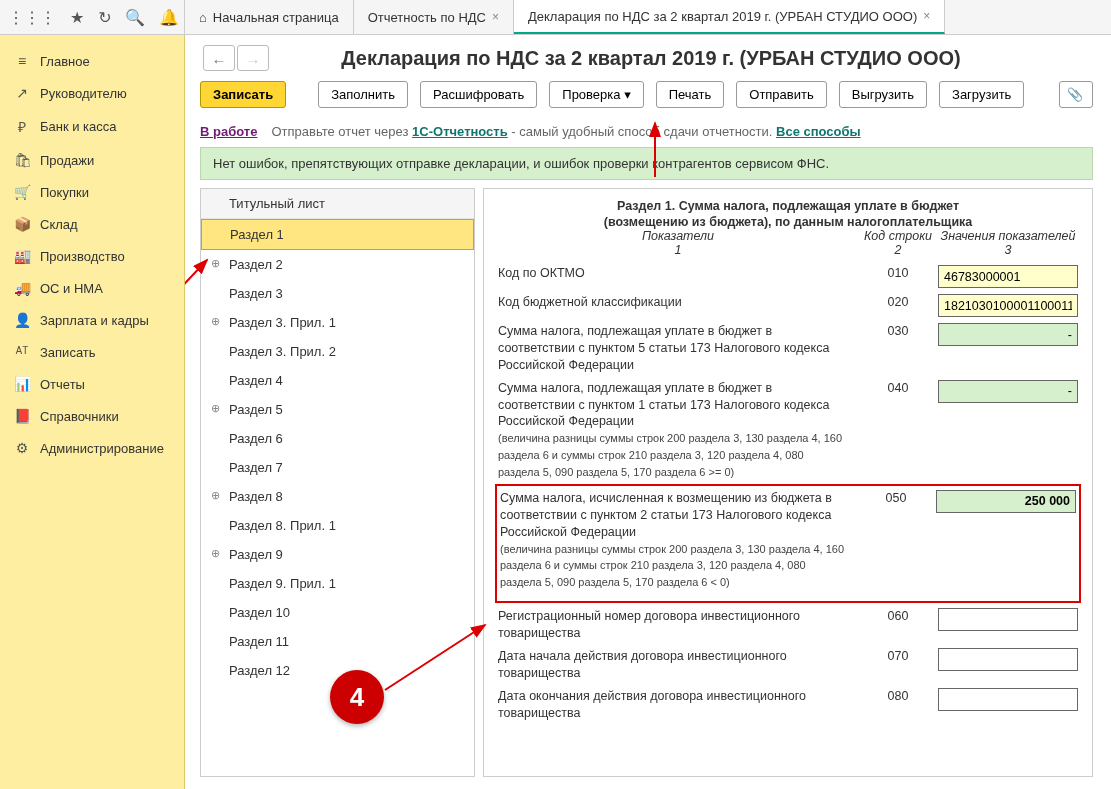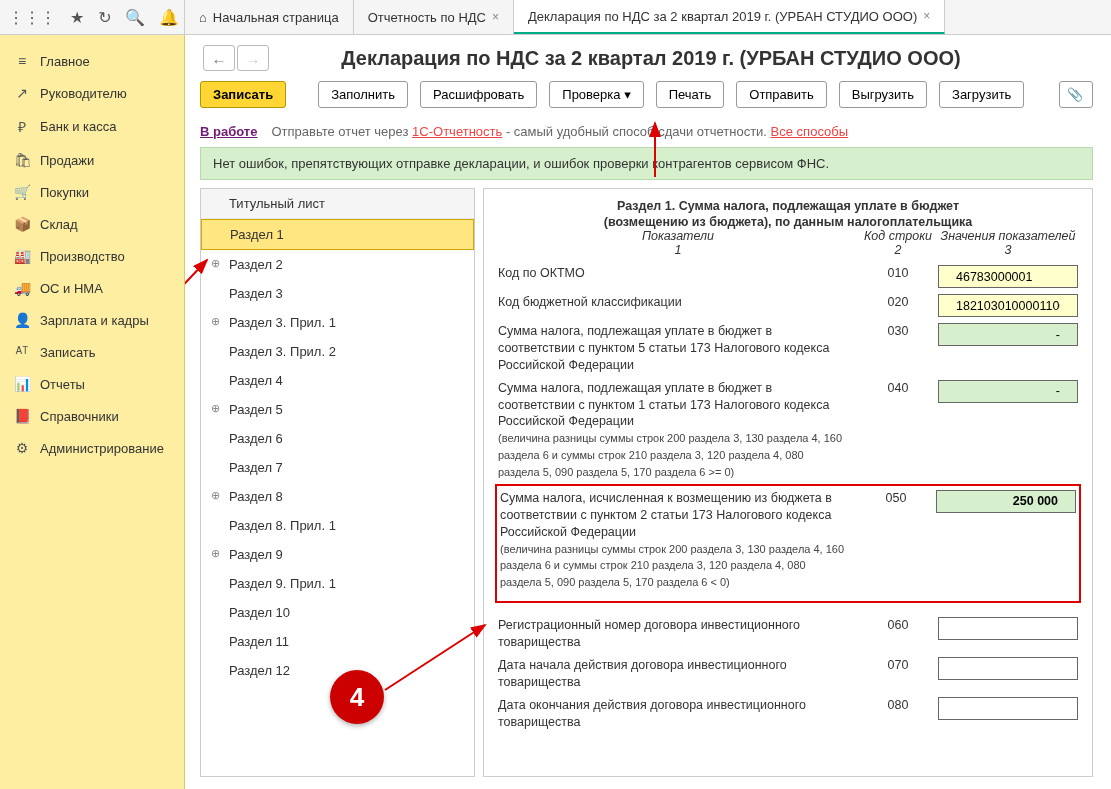--- a/index.html
+++ b/index.html
@@ -27,21 +27,21 @@
 .page-title { font-size: 20px; font-weight: bold; flex: 1; text-align: center; padding-right: 80px;}
 
 .button-row { display: flex; align-items: center; gap: 12px; padding: 4px 18px 10px 50px; }
 .btn { border: 1px solid #999; background: #fff; border-radius: 3px; padding: 5px 12px; font-size: 13px; cursor: pointer; }
 .btn.primary { background: #ffd633; border-color: #b39700; font-weight: bold; }
 .btn.attach { padding: 5px 8px; margin-left: auto; }
 
 .status-row { display: flex; align-items: center; padding: 6px 18px 8px 50px; gap: 14px; font-size: 13px; }
 .status-link { text-decoration: underline; font-weight: bold; color: #701a75; cursor: pointer; }
 .status-text { color: #666; }
-.status-text a { color: #ef4444; text-decoration: underline; cursor: pointer; }
+.status-text a { color: #0f766e; text-decoration: underline; cursor: pointer; font-weight: bold; }
 
 .info-bar { margin: 0 18px 8px 50px; background: #d6f0ce; border: 1px solid #b8d9ae; padding: 8px 12px; font-size: 13px; }
 
 .content { flex: 1; display: flex; margin: 0 18px 12px 50px; gap: 8px; overflow: hidden; }
 .toc { width: 275px; border: 1px solid #ccc; background: #fff; overflow-y: auto; }
 .toc-item { padding: 7px 10px 7px 28px; font-size: 13px; cursor: pointer; position: relative; border-bottom: 0; }
 .toc-item.header { background: #f5f5f5; font-weight: normal; border-bottom: 1px solid #e5e5e5; }
 .toc-item.selected { background: #ffe680; border: 1px solid #d4a800; }
 .toc-item .exp { position: absolute; left: 10px; color: #888; font-size: 11px; }
 
@@ -51,26 +51,26 @@
 .col-headers { display: flex; font-style: italic; text-align: center; margin-bottom: 8px; }
 .col-headers .c1 { flex: 1; }
 .col-headers .c2 { width: 80px; }
 .col-headers .c3 { width: 140px; }
 
 .form-row { display: flex; margin-bottom: 6px; align-items: flex-start; }
 .form-row .label { flex: 1; padding-right: 10px; line-height: 1.35; }
 .form-row .label .small { font-size: 11px; color: #444; }
 .form-row .code { width: 80px; text-align: center; padding-top: 1px; }
 .form-row .value { width: 140px; }
-.form-row .value input { width: 100%; border: 1px solid #666; padding: 3px 17px; font-size: 12.5px; text-align: right; height: 23px; font-family: inherit;}
+.form-row .value input { width: 100%; border: 1px solid #666; padding: 3px 5px; font-size: 12.5px; text-align: right; height: 23px; font-family: inherit;}
 .form-row .value input.yellow { background: #ffffcc; text-align: left; }
 .form-row .value input.green { background: #d6f0ce; }
 .form-row .value input.greenbold { background: #d6f0ce; font-weight: bold; }
 
-.highlight-row { outline: 2px solid #d00; outline-offset: 1px; padding: 3px 2px; margin-bottom: 17px; }
+.highlight-row { outline: 2px solid #d00; outline-offset: 1px; padding: 3px 2px; margin-bottom: 8px; }
 
 
 .annotation-circle { position: absolute; width: 54px; height: 54px; border-radius: 50%; background: #c00; color: #fff; display: flex; align-items: center; justify-content: center; font-size: 26px; font-weight: bold; z-index: 100; box-shadow: 0 2px 5px rgba(0,0,0,0.3); }
 svg.annotation-svg { position: absolute; top: 0; left: 0; pointer-events: none; z-index: 99; }
 </style>
 </head>
 <body>
 
 <div class="top-toolbar">
   <div class="tool-icons">

